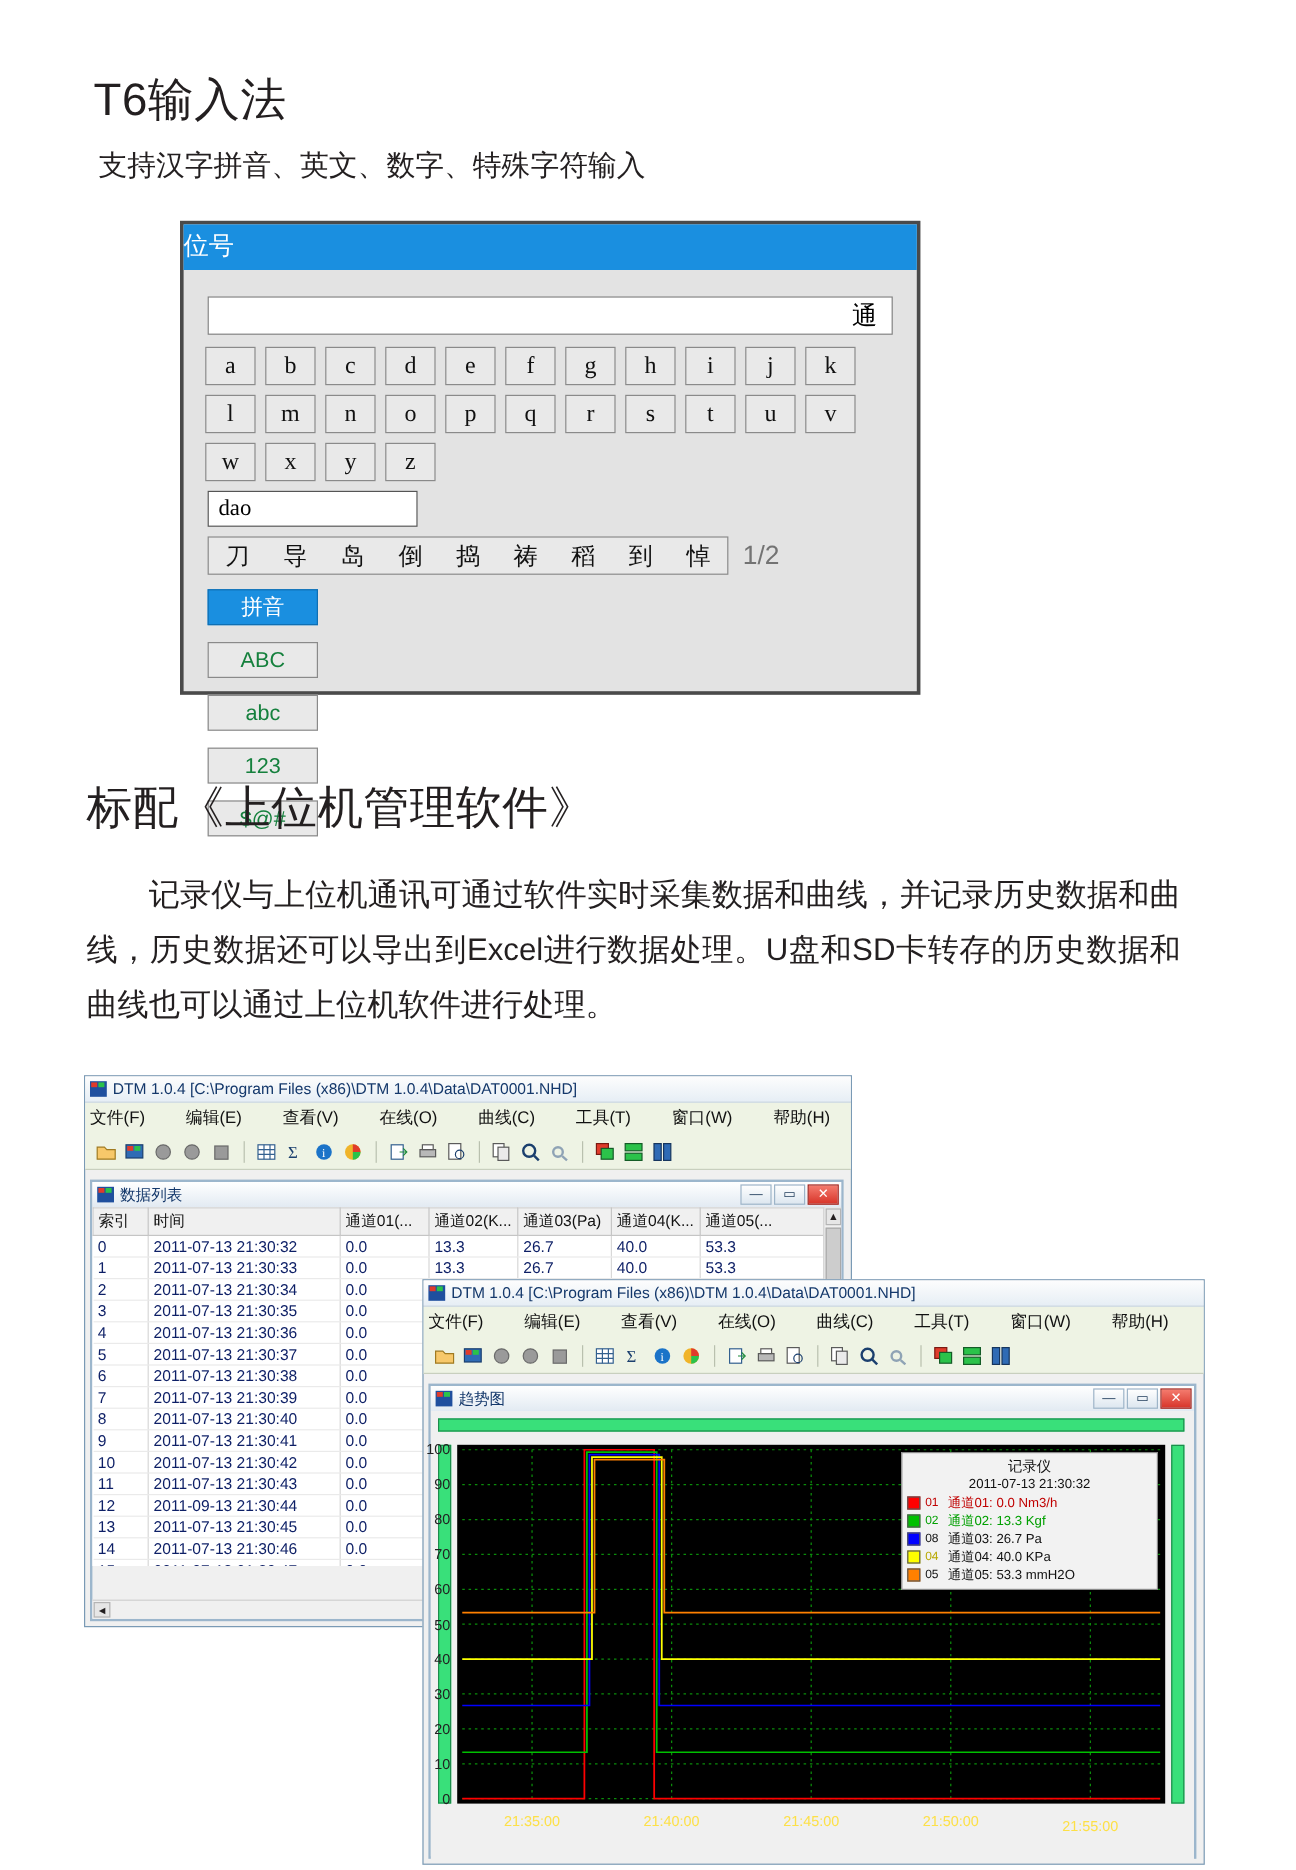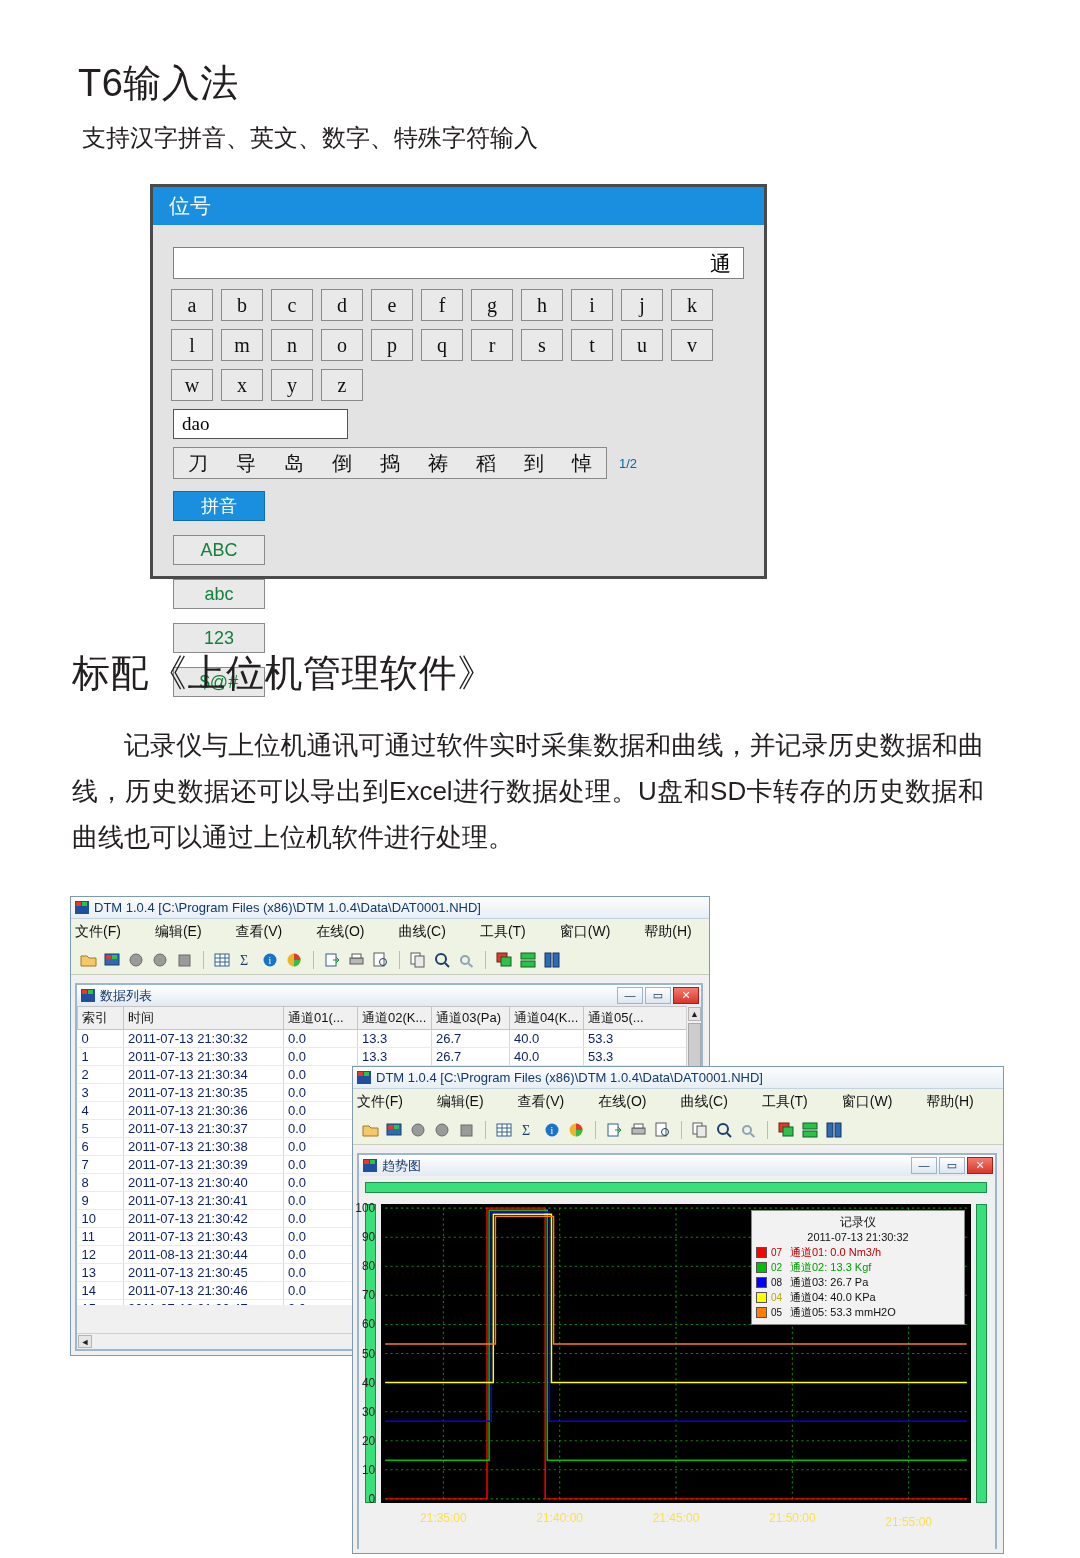--- a/index.html
+++ b/index.html
@@ -35,21 +35,20 @@
     width:617px; height:395px;
     background:#e3e3e3;
     border:3px solid #4a4a4a;
   }
   #kbd-title {
     height:38px;
     background:#1a8fe0;
     color:#ffffff;
     font-size:21px;
     line-height:38px;
-    padding-left:16px;
   }
   #kbd-body { padding:10px 18px 0 18px; }
   .kbd-display {
     height:32px;
     background:#ffffff;
     border:1px solid #808080;
     margin:12px 2px 10px 2px;
     text-align:right;
     font-size:21px;
     line-height:32px;
@@ -82,21 +81,21 @@
   .cand-box {
     width:434px; height:32px;
     background:#e9e9e9;
     border:1px solid #8a8a8a;
     display:flex;
     align-items:center;
     justify-content:space-around;
     font-size:20px;
     color:#111;
   }
-  .cand-page { font-size:13px; margin-left:12px; color:#0369a1; }
+  .cand-page { font-size:22px; margin-left:12px; color:#737373; }
   .mode-row { display:flex; gap:14px; margin:0 2px;flex-direction:column; }
   .mode-btn {
     width:92px; height:30px;
     background:#e9e9e9;
     border:1px solid #8a8a8a;
     font-size:18px;
     line-height:28px;
     text-align:center;
     color:#15803d;
   }
@@ -569,21 +568,21 @@
               <td>11</td>
               <td>2011-07-13 21:30:43</td>
               <td class="red">0.0</td>
               <td class="red"></td>
               <td class="red"></td>
               <td class="red"></td>
               <td class="red"></td>
             </tr>
             <tr>
               <td>12</td>
-              <td>2011-08-13 21:30:44</td>
+              <td>2011-09-13 21:30:44</td>
               <td class="red">0.0</td>
               <td class="red"></td>
               <td class="red"></td>
               <td class="red"></td>
               <td class="red"></td>
             </tr>
             <tr>
               <td>13</td>
               <td>2011-07-13 21:30:45</td>
               <td class="red">0.0</td>
@@ -791,21 +790,21 @@
             <path d="M 4 210.706 L 104.6 210.706 L 104.6 8 L 159.8 8 L 159.8 210.706 L 556 210.706" fill="none" stroke="#0000ff" stroke-width="1.4"></path>
             <path d="M 4 173.2 L 106.6 173.2 L 106.6 10 L 161.8 10 L 161.8 173.2 L 556 173.2" fill="none" stroke="#ffff00" stroke-width="1.4"></path>
             <path d="M 4 135.69400000000002 L 108.6 135.69400000000002 L 108.6 12 L 163.8 12 L 163.8 135.69400000000002 L 556 135.69400000000002" fill="none" stroke="#ff8000" stroke-width="1.4"></path>
           </svg>
 
         <div class="legend">
           <div class="lg-title">记录仪</div>
           <div class="lg-time">2011-07-13 21:30:32</div>
           <div class="lg-row">
             <span class="sw" style="background:#ff0000"></span>
-            <span class="lg-num" style="color:#c00000">07</span>
+            <span class="lg-num" style="color:#c00000">01</span>
             <span class="lg-txt" style="color:#c00000">通道01: 0.0 Nm3/h</span>
           </div>
           <div class="lg-row">
             <span class="sw" style="background:#00c000"></span>
             <span class="lg-num" style="color:#00a000">02</span>
             <span class="lg-txt" style="color:#00a000">通道02: 13.3 Kgf</span>
           </div>
           <div class="lg-row">
             <span class="sw" style="background:#0000ff"></span>
             <span class="lg-num">08</span>

